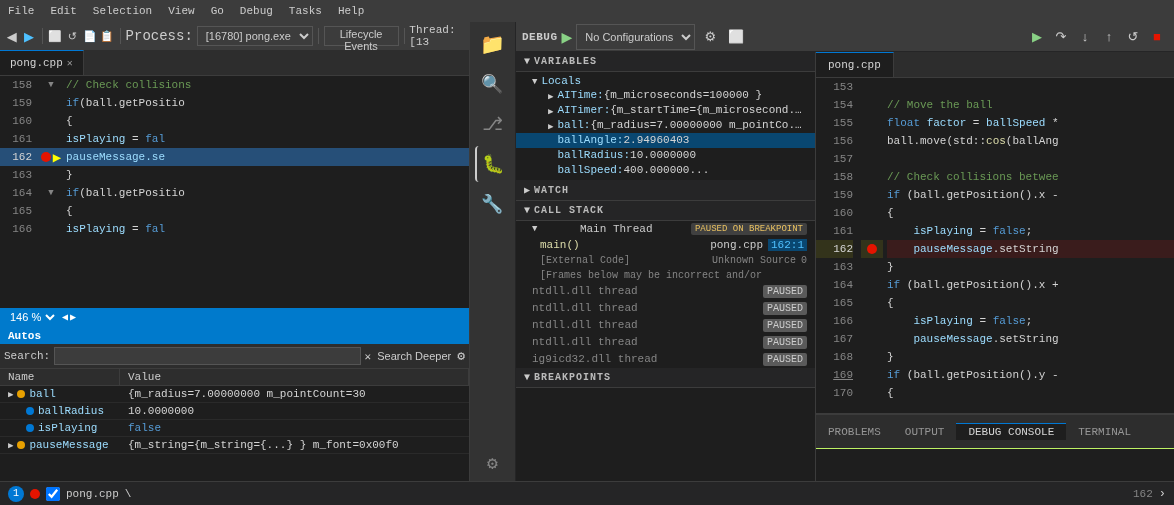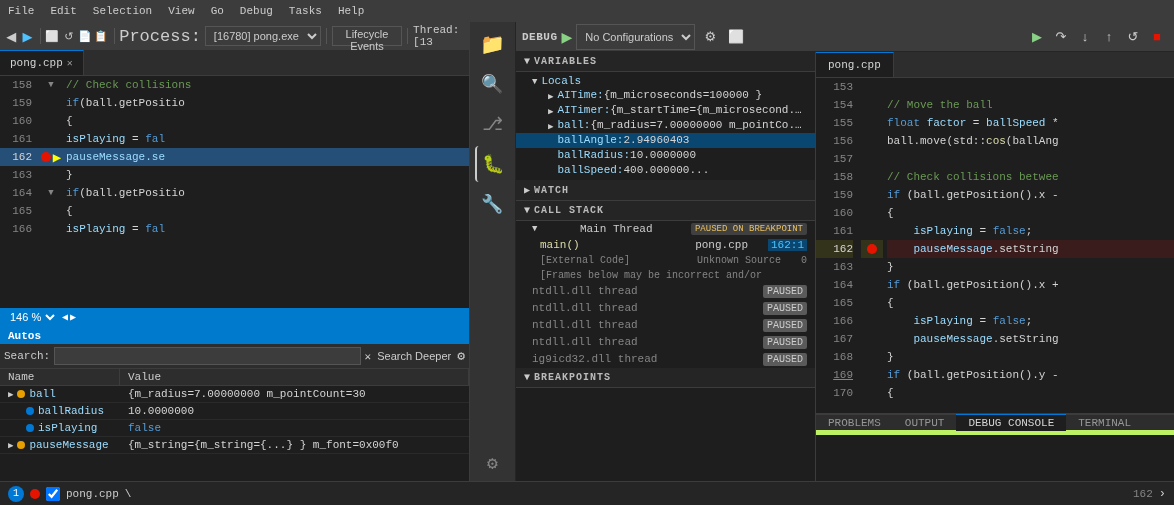--- a/index.html
+++ b/index.html
@@ -110,21 +110,21 @@
     .var-name { color: #9cdcfe; white-space: nowrap; }
     .var-value { color: #d4d4d4; overflow: hidden; text-overflow: ellipsis; white-space: nowrap; }
     .var-item.selected { background: #094771; }
     .var-sub { padding-left: 32px; }
 
     .watch-section { flex-shrink: 0; }
     .callstack-section { flex-shrink: 0; }
     .thread-item { padding: 2px 8px 2px 16px; font-size: 11px; display: flex; align-items: center; justify-content: space-between; }
     .thread-name { color: #cccccc; }
     .thread-badge { background: #5a5a5a; color: #cccccc; font-size: 10px; padding: 1px 4px; border-radius: 2px; }
-    .stack-item { padding: 2px 8px 2px 24px; font-size: 11px; display: flex; align-items: center; gap: 20px; cursor: pointer; }
+    .stack-item { padding: 2px 8px 2px 24px; font-size: 11px; display: flex; align-items: center; gap: 5px; cursor: pointer; }
     .stack-fn { color: #dcdcaa; }
     .stack-file { color: #cccccc; }
     .stack-line { color: #4fc1ff; background: #094771; padding: 0 3px; }
     .stack-sub { color: #858585; font-size: 10px; }
     .frames-note { padding: 2px 8px 2px 24px; color: #858585; font-size: 10px; }
     .thread-row2 { padding: 2px 8px 2px 16px; font-size: 11px; color: #858585; display: flex; justify-content: space-between; gap: 12px; }
     .paused-badge { background: #5a5a5a; color: #cccccc; font-size: 10px; padding: 1px 4px; border-radius: 2px; }
 
     .breakpoints-section { flex-shrink: 0; }
 
@@ -134,21 +134,21 @@
     .code-tab-right { padding: 4px 12px; font-size: 11px; color: #969696; cursor: pointer; display: flex; align-items: center; gap: 4px; border-right: 1px solid #3c3c3c; height: 100%; }
     .code-tab-right.active { color: #d4d4d4; background: #1e1e1e; border-top: 1px solid #0078d4; }
     .code-editor-right { flex: 1; overflow: hidden; display: flex; }
     .line-numbers-right { width: 45px; text-align: right; padding-right: 8px; color: #858585; font-size: 11px; background: #1e1e1e; padding-top: 0; flex-shrink: 0; }
     .code-text-right { flex: 1; overflow: hidden; background: #1e1e1e; padding-left: 4px; }
     .code-line-right { height: 18px; display: flex; align-items: center; font-size: 11px; white-space: nowrap; overflow: hidden; }
     .code-line-right.breakpoint-line { background: #3a1c1c; }
 
     
     .bottom-panel { height: 68px; background: #1e1e1e; border-top: 2px solid #3c3c3c; display: flex; flex-direction: column; flex-shrink: 0; }
-    .bottom-tabs { display: flex; background: #2d2d2d; height: 20px; align-items: center; border-bottom: 5px solid #bef264; flex-shrink: 0; }
+    .bottom-tabs { display: flex; background: #2d2d2d; height: 34px; align-items: center; border-bottom: 1px solid #bef264; flex-shrink: 0; }
     .bottom-tab { padding: 2px 12px; font-size: 11px; color: #969696; cursor: pointer; }
     .bottom-tab.active { color: #d4d4d4; border-top: 1px solid #0078d4; background: #1e1e1e; }
     .bottom-content { flex: 1; overflow: hidden; display: flex; align-items: center; padding: 4px 8px; }
 
     
     .bp-bar { height: 24px; background: #252526; display: flex; align-items: center; padding: 0 8px; gap: 6px; border-top: 1px solid #3c3c3c; flex-shrink: 0; }
     .bp-bar-dot { width: 10px; height: 10px; border-radius: 50%; background: #e51400; }
     .bp-bar-check { width: 14px; height: 14px; }
     .bp-bar-text { color: #cccccc; font-size: 11px; }
     .bp-bar-line { color: #858585; font-size: 11px; margin-left: auto; }
@@ -180,21 +180,21 @@
 
       <div class="left-toolbar">
         <button class="toolbar-btn">◀</button>
         <button class="toolbar-btn toolbar-btn-blue">▶</button>
         <div class="toolbar-sep"></div>
         <button class="toolbar-btn" style="font-size:11px;">⬜</button>
         <button class="toolbar-btn" style="font-size:11px;">↺</button>
         <button class="toolbar-btn" style="font-size:11px;">📄</button>
         <button class="toolbar-btn" style="font-size:11px;">📋</button>
         <div class="toolbar-sep"></div>
-        <span style="color:#cccccc; font-size:17px; margin-right:2px;">Process:</span>
+        <span style="color:#cccccc; font-size:14px; margin-right:2px;">Process:</span>
         <select class="process-selector">
           <option>[16780] pong.exe</option>
         </select>
         <div class="toolbar-sep"></div>
         <button class="lifecycle-btn">Lifecycle Events</button>
         <div class="toolbar-sep"></div>
         <span class="thread-label">Thread: [13</span>
       </div>
 
       <div class="tabs-row">

